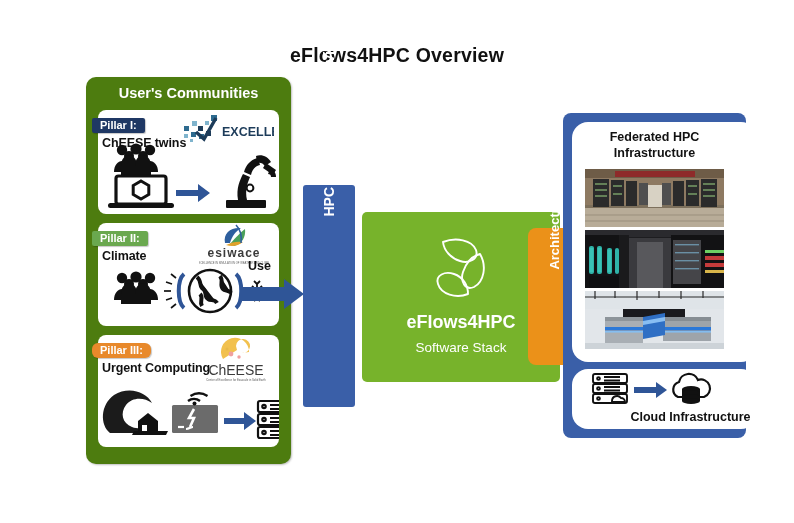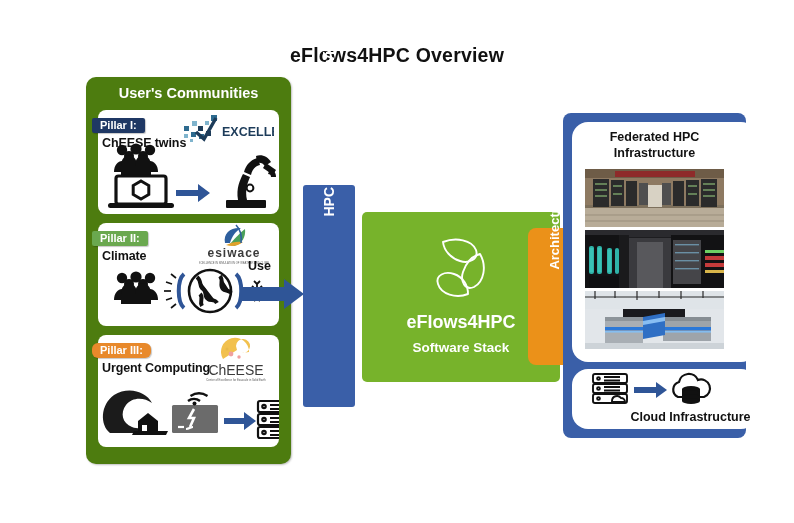--- a/index.html
+++ b/index.html
@@ -121,21 +121,21 @@
     transform: translateX(-50%);
   }
   .stack-title {
     position: absolute; left: 0; top: 100px; width: 198px;
     text-align: center;
     color: #ffffff; font-size: 18px; font-weight: bold;
   }
   .stack-sub {
     position: absolute; left: 0; top: 128px; width: 198px;
     text-align: center;
-    color: #ffffff; font-size: 13.5px; font-weight: bold;
+    color: #ffffff; font-size: 13.5px; font-weight: normal;
   }
 
   
   .archopt {
     position: absolute;
     left: 528px; top: 228px;
     width: 70px; height: 137px;
     background: #eb9119;
     border-radius: 8px;
   }

